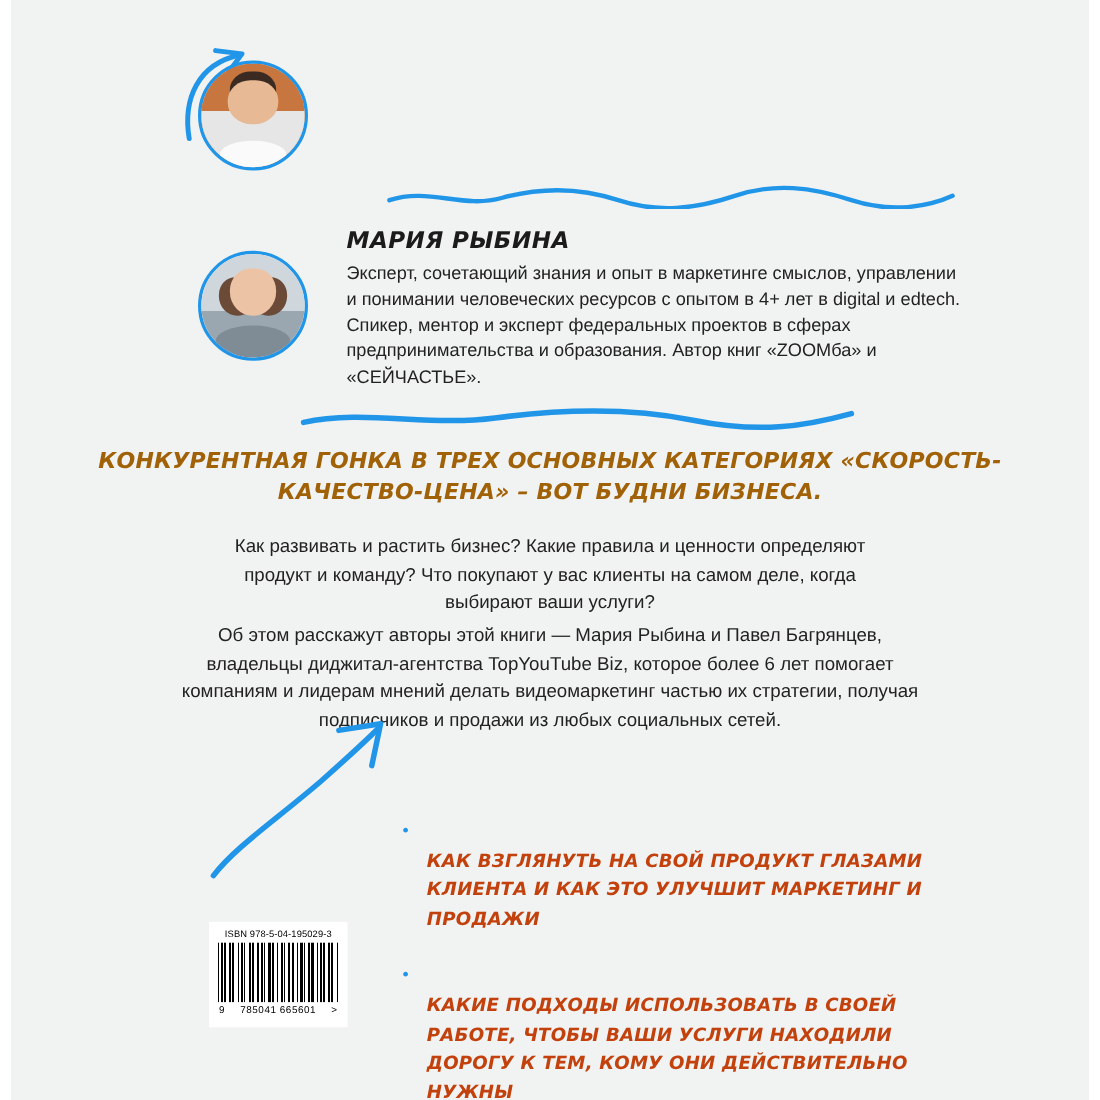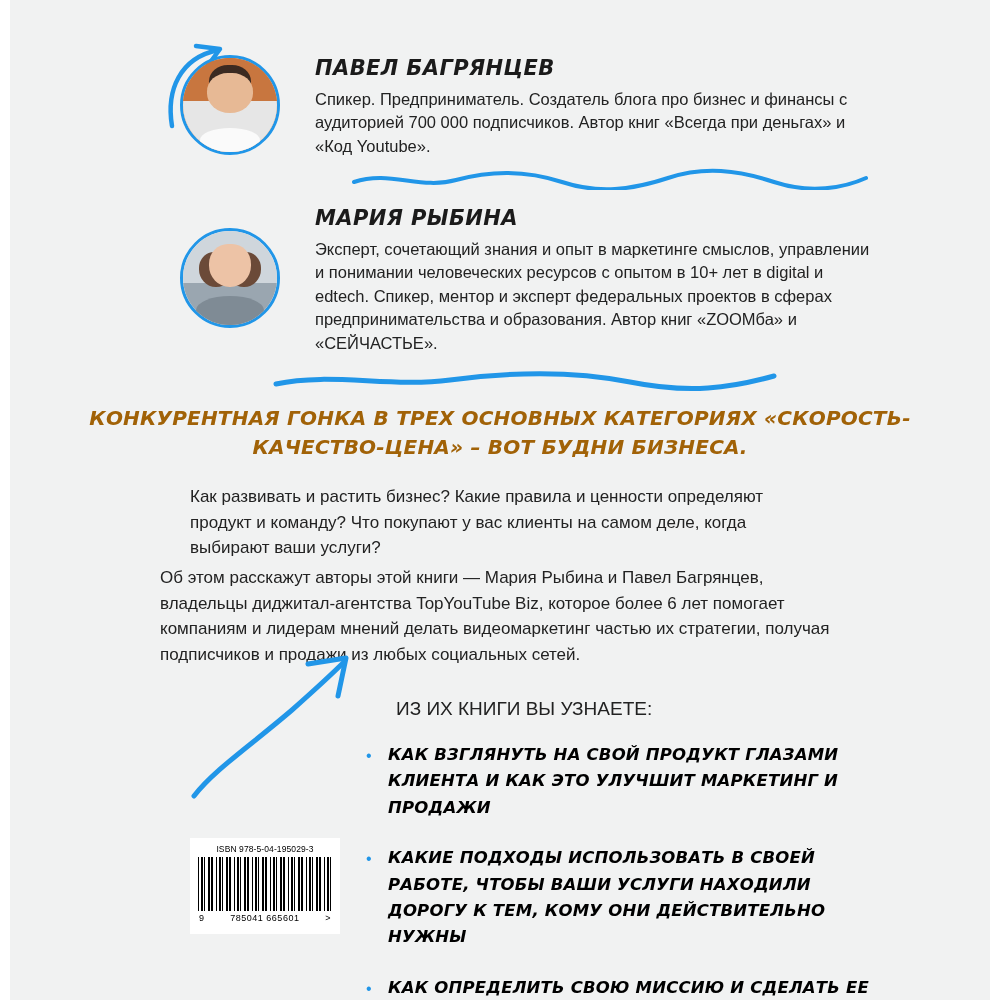--- a/index.html
+++ b/index.html
@@ -134,21 +134,21 @@
     font-size: 20px;
     line-height: 1.45;
     letter-spacing: 0.2px;
     color: #a16207;
     text-transform: uppercase;
   }
 
   
   .para {
     position: absolute;
-    text-align: left;
+    text-align: center;
     font-size: 17px;
     line-height: 1.5;
     color: #222;
   }
   .para.p1 { left: 180px; right: 180px; top: 484px; }
   .para.p2 { left: 150px; right: 150px; top: 565px; }
 
   
   .learn-title {
     position: absolute;
@@ -172,33 +172,34 @@
     line-height: 1.55;
     padding-top: 2px;
   }
   .bullet-text {
     font-family: "DejaVu Sans", sans-serif;
     font-weight: bold;
     font-style: italic;
     font-size: 16.5px;
     line-height: 1.6;
     letter-spacing: 0.2px;
-    color: #000000;
+    color: #c2410c;
     text-transform: uppercase;
+    margin-top: 28px;
   }
 
   
   .arrow-top { position: absolute; left: 150px; top: 40px; }
   .arrow-big { position: absolute; left: 178px; top: 650px; }
 
   
   .barcode {
     position: absolute;
     left: 180px; top: 838px;
-    width: 150px; height: 96px;
+    width: 126px; height: 96px;
     background: #ffffff;
     padding: 6px 8px 4px 8px;
   }
   .isbn {
     font-size: 8.5px;
     color: #000;
     text-align: center;
     letter-spacing: 0.1px;
     font-family: "Liberation Sans", sans-serif;
     margin-bottom: 3px;
@@ -237,57 +238,52 @@
       <path d="M12 86 C6 50 20 18 58 10" stroke="#2196e8" stroke-width="4.5" fill="none" stroke-linecap="round"></path>
       <path d="M36 6 L60 9 L46 28" stroke="#2196e8" stroke-width="4.5" fill="none" stroke-linecap="round" stroke-linejoin="round"></path>
     </svg>
 
     <div class="author a1">
       <div class="avatar-wrap">
         <div class="avatar">
             <div class="ph ph-1"></div>
           </div>
       </div>
-      <div class="author-text">
-        <div class="author-name">ПАВЕЛ БАГРЯНЦЕВ</div>
-        <div class="author-bio">Спикер. Предприниматель. Создатель блога про бизнес и финансы с аудиторией 700 000 подписчиков. Автор книг «Всегда при деньгах» и «Код Youtube».</div>
-      </div>
     </div>
 
     <svg class="squiggle s1" width="520" height="22" viewBox="0 0 520 22">
       <path d="M4 14 C40 2, 70 22, 106 12 S176 2, 212 14 S282 22, 318 10 S388 2, 424 14 S494 20, 516 10" stroke="#2196e8" stroke-width="4" fill="none" stroke-linecap="round"></path>
     </svg>
 
     <div class="author a2">
       <div class="avatar-wrap">
         <div class="avatar">
             <div class="ph ph-2"></div>
           </div>
       </div>
       <div class="author-text">
         <div class="author-name">МАРИЯ РЫБИНА</div>
-        <div class="author-bio">Эксперт, сочетающий знания и опыт в маркетинге смыслов, управлении и понимании человеческих ресурсов с опытом в 10+ лет в digital и edtech. Спикер, ментор и эксперт федеральных проектов в сферах предпринимательства и образования. Автор книг «ZOOMба» и «СЕЙЧАСТЬЕ».</div>
+        <div class="author-bio">Эксперт, сочетающий знания и опыт в маркетинге смыслов, управлении и понимании человеческих ресурсов с опытом в 4+ лет в digital и edtech. Спикер, ментор и эксперт федеральных проектов в сферах предпринимательства и образования. Автор книг «ZOOMба» и «СЕЙЧАСТЬЕ».</div>
       </div>
     </div>
 
     <svg class="squiggle s2" width="510" height="24" viewBox="0 0 510 24">
       <path d="M6 16 C60 4, 120 20, 180 12 S300 2, 360 14 S460 20, 504 8" stroke="#2196e8" stroke-width="5" fill="none" stroke-linecap="round"></path>
     </svg>
 
     <div class="headline">КОНКУРЕНТНАЯ ГОНКА В ТРЕХ ОСНОВНЫХ КАТЕГОРИЯХ «СКОРОСТЬ-КАЧЕСТВО-ЦЕНА» – ВОТ БУДНИ БИЗНЕСА.</div>
 
     <div class="para p1">Как развивать и растить бизнес? Какие правила и ценности определяют продукт и команду? Что покупают у вас клиенты на самом деле, когда выбирают ваши услуги?</div>
     <div class="para p2">Об этом расскажут авторы этой книги — Мария Рыбина и Павел Багрянцев, владельцы диджитал-агентства TopYouTube Biz, которое более 6 лет помогает компаниям и лидерам мнений делать видеомаркетинг частью их стратегии, получая подписчиков и продажи из любых социальных сетей.</div>
 
     <svg class="arrow-big" width="190" height="150" viewBox="0 0 190 150">
       <path d="M6 146 C26 120, 62 96, 104 60 C122 44, 140 28, 156 12" stroke="#2196e8" stroke-width="5" fill="none" stroke-linecap="round"></path>
       <path d="M120 14 L158 8 L150 46" stroke="#2196e8" stroke-width="5" fill="none" stroke-linecap="round" stroke-linejoin="round"></path>
     </svg>
 
-    <div class="learn-title">ИЗ ИХ КНИГИ ВЫ УЗНАЕТЕ:</div>
 
     <div class="bullets">
       <div class="bullet">
         <div class="bullet-dot">•</div>
         <div class="bullet-text">КАК ВЗГЛЯНУТЬ НА СВОЙ ПРОДУКТ ГЛАЗАМИ КЛИЕНТА И КАК ЭТО УЛУЧШИТ МАРКЕТИНГ И ПРОДАЖИ</div>
       </div>
       <div class="bullet">
         <div class="bullet-dot">•</div>
         <div class="bullet-text">КАКИЕ ПОДХОДЫ ИСПОЛЬЗОВАТЬ В СВОЕЙ РАБОТЕ, ЧТОБЫ ВАШИ УСЛУГИ НАХОДИЛИ ДОРОГУ К ТЕМ, КОМУ ОНИ ДЕЙСТВИТЕЛЬНО НУЖНЫ</div>
       </div>

